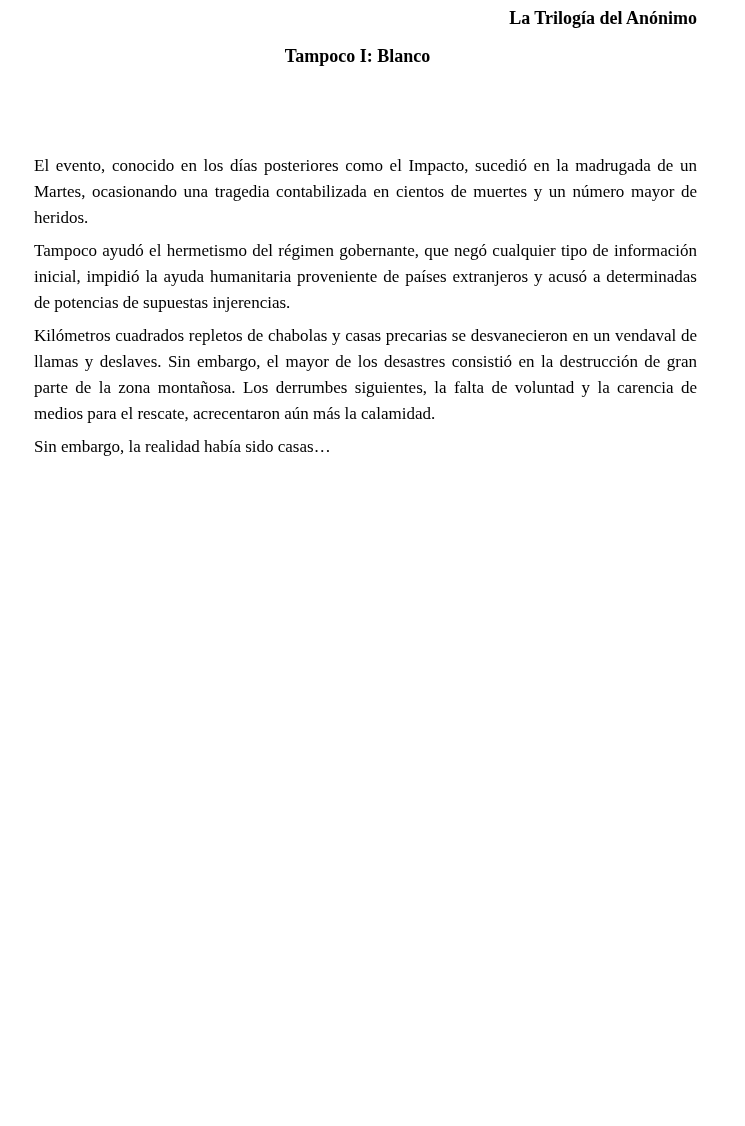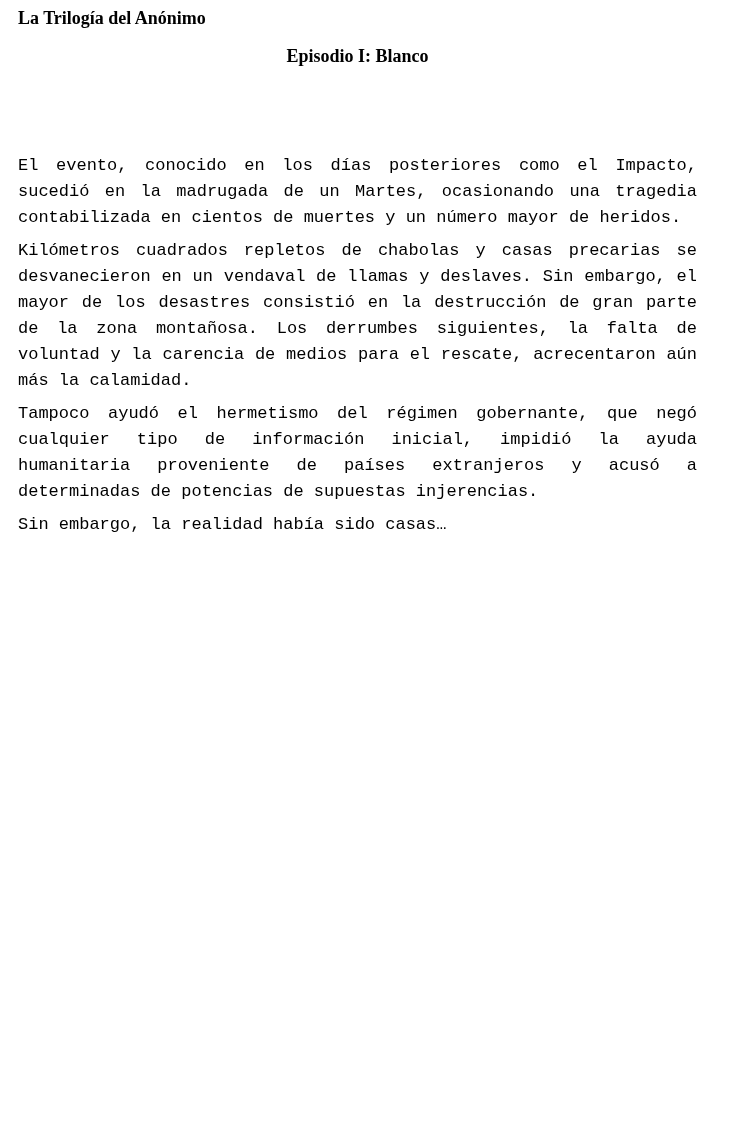--- a/index.html
+++ b/index.html
@@ -16,53 +16,52 @@
     font-family: "Liberation Serif", "DejaVu Serif", serif;
     box-sizing: border-box;
     padding: 6px 48px 0 18px;
     overflow: hidden;
   }
   .doc-title {
     margin: 0;
     font-size: 18px;
     line-height: 24px;
     font-weight: bold;
-    text-align: left;
+    text-align: right;
     color: #000000;
   }
   .doc-subtitle {
     margin: 14px 0 0 0;
     font-size: 18px;
     line-height: 24px;
     font-weight: bold;
     text-align: center;
     color: #000000;
   }
   .doc-body {
     margin-top: 85px;
     font-size: 17px;
     line-height: 26px;
     text-align: justify;
     text-justify: inter-word;
   }
   .doc-body p {
-    margin: 0 0 7px 0;
-    font-family: Liberation Mono, monospace;
+    margin: 0 0 7px 16px;
   }
 </style>
 </head>
 <body>
 
 <div class="page">
   <h1 class="doc-title">La Trilogía del Anónimo</h1>
-  <h2 class="doc-subtitle">Episodio I: Blanco</h2>
+  <h2 class="doc-subtitle">Tampoco I: Blanco</h2>
   <div class="doc-body">
 
       <p>El evento, conocido en los días posteriores como el Impacto, sucedió en la madrugada de un Martes, ocasionando una tragedia contabilizada en cientos de muertes y un número mayor de heridos.</p>
 
+      <p>Tampoco ayudó el hermetismo del régimen gobernante, que negó cualquier tipo de información inicial, impidió la ayuda humanitaria proveniente de países extranjeros y acusó a determinadas de potencias de supuestas injerencias.</p>
+
       <p>Kilómetros cuadrados repletos de chabolas y casas precarias se desvanecieron en un vendaval de llamas y deslaves. Sin embargo, el mayor de los desastres consistió en la destrucción de gran parte de la zona montañosa. Los derrumbes siguientes, la falta de voluntad y la carencia de medios para el rescate, acrecentaron aún más la calamidad.</p>
-
-      <p>Tampoco ayudó el hermetismo del régimen gobernante, que negó cualquier tipo de información inicial, impidió la ayuda humanitaria proveniente de países extranjeros y acusó a determinadas de potencias de supuestas injerencias.</p>
 
 
       <p>Sin embargo, la realidad había sido casas…</p>
     </div>
 </div>
 
 </body></html>

